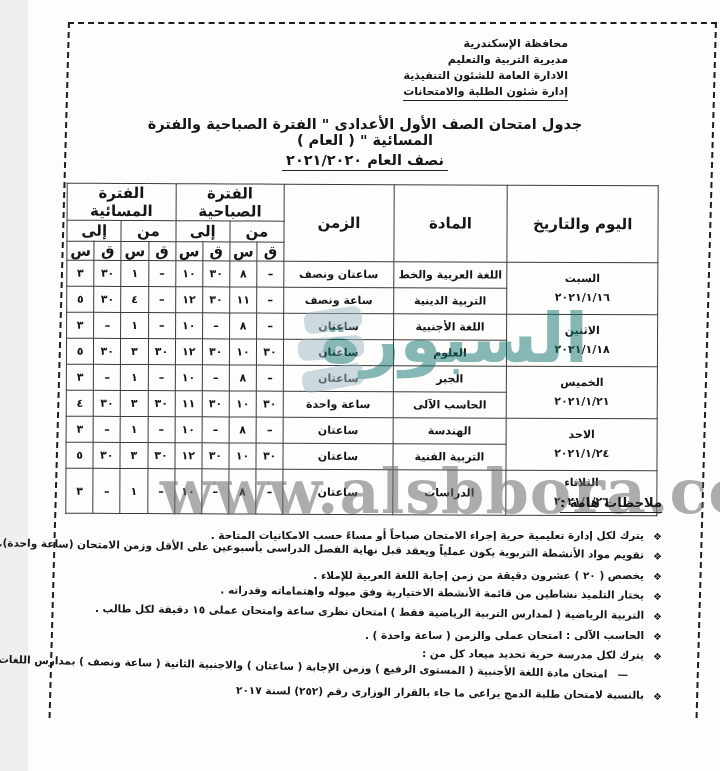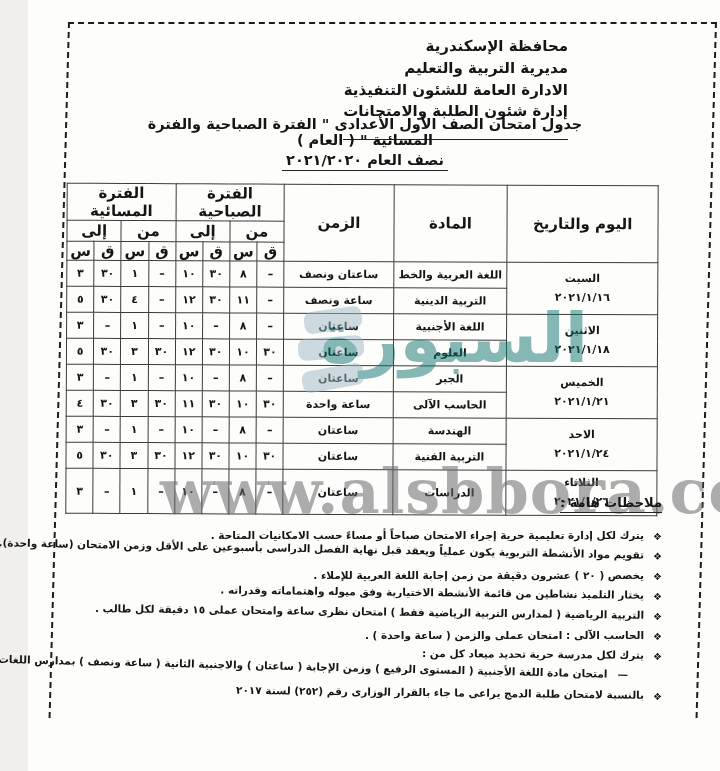--- a/index.html
+++ b/index.html
@@ -3,22 +3,22 @@
 <meta charset="utf-8">
 <style>
   html,body{margin:0;padding:0;width:720px;height:771px;background:#ffffff;overflow:hidden;
     font-family:"DejaVu Sans",sans-serif;color:#151515;}
   .page{position:absolute;inset:0;background:#fdfdfc;}
   .left-strip{position:absolute;left:0;top:0;width:28px;height:100%;background:#f0efee;}
   .dashed-frame{position:absolute;left:68px;top:22px;width:645px;height:694px;
     border:2px dashed #1d1d1d;border-bottom:none;transform:skewX(-1.6deg);transform-origin:top center;}
   
   .letterhead{position:absolute;top:36px;right:152px;text-align:right;direction:rtl;
-    font-size:15px;font-weight:700;line-height:1.45;}
-  .letterhead .u{border-bottom:1px solid #222;padding-bottom:16px;display:inline-block;}
+    font-size:11px;font-weight:700;line-height:1.45;}
+  .letterhead .u{border-bottom:1px solid #222;padding-bottom:0;display:inline-block;}
   
   .titleblock{position:absolute;top:116px;left:120px;width:490px;text-align:center;direction:rtl;}
   .title-l1{font-size:14.5px;font-weight:700;}
   .title-l2{font-size:14.5px;font-weight:700;margin-top:4px;}
   .title-l2 span{border-bottom:1.5px solid #222;padding:0 4px 2px;}
   
   .exam-table{position:absolute;left:66px;top:184px;width:592px;border-collapse:collapse;
     direction:rtl;table-layout:fixed;transform:rotate(0.25deg);}
   .exam-table th,.exam-table td{border:1px solid #3b3b3b;text-align:center;vertical-align:middle;
     font-weight:700;padding:0 2px;}

